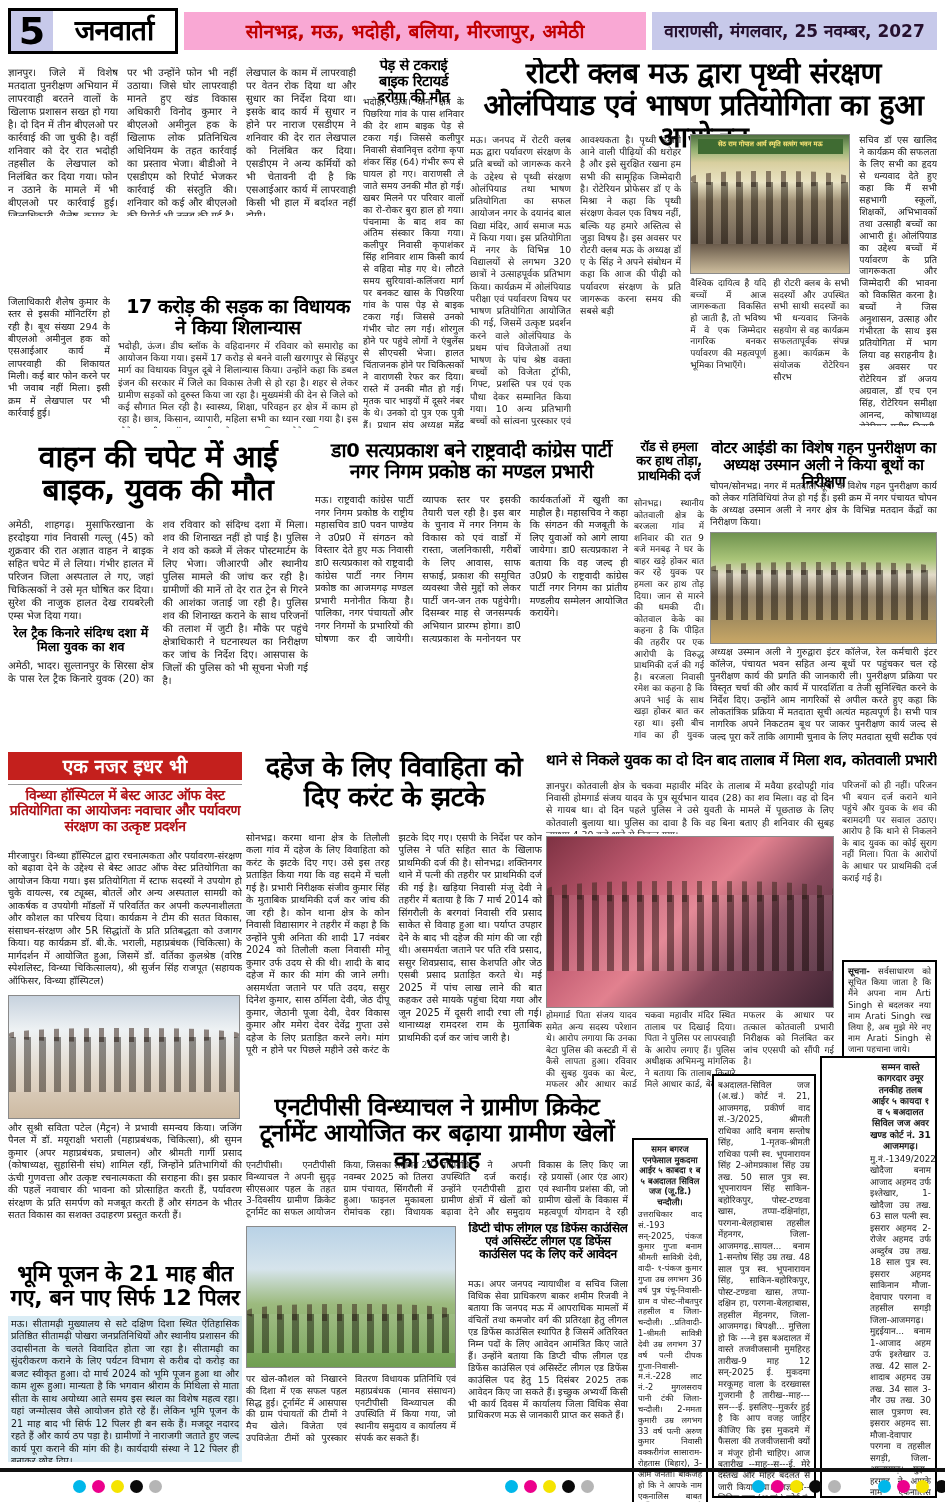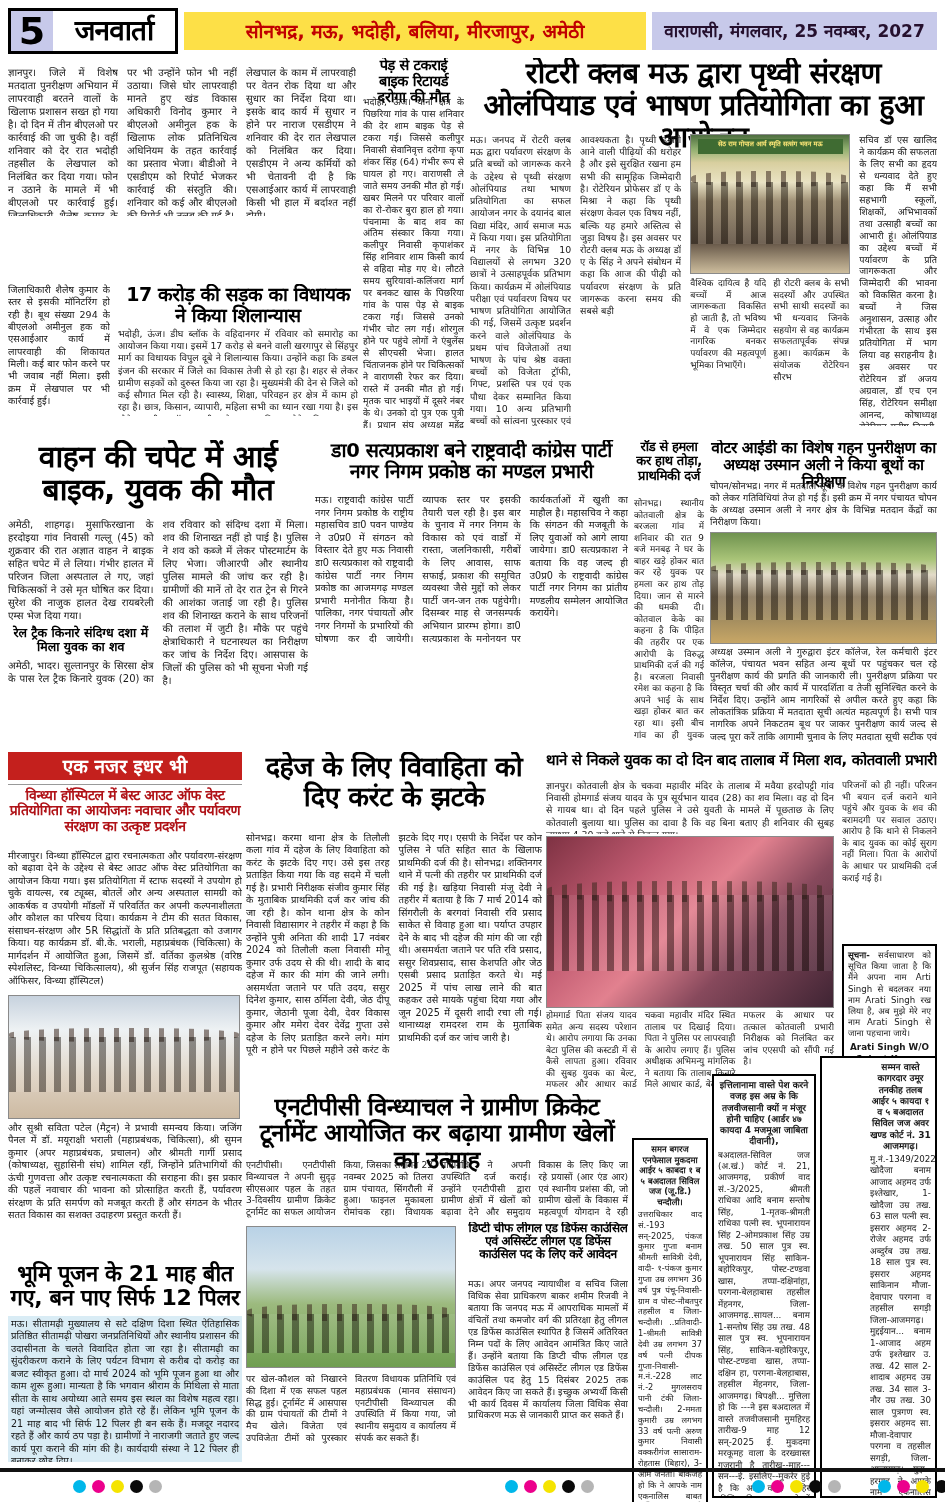--- a/index.html
+++ b/index.html
@@ -32,32 +32,32 @@
 </style>
 </head>
 <body>
 
 <div id="page">
 
   <div class="abs" style="left:8px;top:8px;width:170px;height:46px;border:3px solid #000;display:flex;box-sizing:border-box;">
     <div style="width:42px;background:#c7c9ea;font-size:38px;font-weight:700;text-align:center;line-height:40px;color:#000;">5</div>
     <div style="flex:1;font-size:28px;font-weight:700;text-align:center;line-height:40px;color:#000;letter-spacing:-1px;">जनवार्ता</div>
   </div>
-  <div class="abs" style="left:184px;top:12px;width:462px;height:38px;background:#fde047;color:#c00000;font-size:19px;font-weight:700;text-align:center;line-height:38px;">सोनभद्र, मऊ, भदोही, बलिया, मीरजापुर, अमेठी</div>
+  <div class="abs" style="left:184px;top:12px;width:462px;height:38px;background:#f9a8d4;color:#c00000;font-size:19px;font-weight:700;text-align:center;line-height:38px;">सोनभद्र, मऊ, भदोही, बलिया, मीरजापुर, अमेठी</div>
   <div class="abs" style="left:652px;top:12px;width:285px;height:38px;background:#c7c9ea;color:#25102e;font-size:17px;font-weight:700;text-align:center;line-height:38px;">वाराणसी, मंगलवार, 25 नवम्बर, 2027</div>
 
   <div class="art" style="left:8px;top:58px;width:350px;height:236px;">
     <div class="colgap" style="margin-top:8px;">
       <div class="bt" style="width:110px;height:150px;overflow:hidden;">ज्ञानपुर। जिले में विशेष मतदाता पुनरीक्षण अभियान में लापरवाही बरतने वालों के खिलाफ प्रशासन सख्त हो गया है। दो दिन में तीन बीएलओ पर कार्रवाई की जा चुकी है। वहीं शनिवार को देर रात भदोही तहसील के लेखपाल को निलंबित कर दिया गया। फोन न उठाने के मामले में भी बीएलओ पर कार्रवाई हुई। जिलाधिकारी शैलेष कुमार के स्तर से इसकी मॉनिटरिंग की जा रही है।</div>
       <div class="bt" style="width:110px;height:150px;overflow:hidden;">पर भी उन्होंने फोन भी नहीं उठाया। जिसे घोर लापरवाही मानते हुए खंड विकास अधिकारी विनोद कुमार ने बीएलओ अमीनुल हक के खिलाफ लोक प्रतिनिधित्व अधिनियम के तहत कार्रवाई का प्रस्ताव भेजा। बीडीओ ने एसडीएम को रिपोर्ट भेजकर कार्रवाई की संस्तुति की। शनिवार को कई और बीएलओ की रिपोर्ट भी तलब की गई है।</div>
       <div class="bt" style="width:110px;height:150px;overflow:hidden;">लेखपाल के काम में लापरवाही पर वेतन रोक दिया था और सुधार का निर्देश दिया था। इसके बाद कार्य में सुधार न होने पर नाराज एसडीएम ने शनिवार की देर रात लेखपाल को निलंबित कर दिया। एसडीएम ने अन्य कर्मियों को भी चेतावनी दी है कि एसआईआर कार्य में लापरवाही किसी भी हाल में बर्दाश्त नहीं होगी।</div>
     </div>
   </div>
 
-  <div class="art" style="left:8px;top:284px;width:350px;height:136px;display:flex;gap:8px;">
+  <div class="art" style="left:8px;top:296px;width:350px;height:136px;display:flex;gap:8px;">
     <div class="bt" style="width:102px;font-size:9.5px;overflow:hidden;">जिलाधिकारी शैलेष कुमार के स्तर से इसकी मॉनिटरिंग हो रही है। बूथ संख्या 294 के बीएलओ अमीनुल हक को एसआईआर कार्य में लापरवाही की शिकायत मिली। कई बार फोन करने पर भी जवाब नहीं मिला। इसी क्रम में लेखपाल पर भी कार्रवाई हुई।</div>
     <div style="width:240px;overflow:hidden;">
       <div class="hl" style="font-size:19px;height:44px;">17 करोड़ की सड़क का विधायक ने किया शिलान्यास</div>
       <div class="bt" style="font-size:9.4px;height:88px;overflow:hidden;">भदोही, ऊंज। डीघ ब्लॉक के वहिदानगर में रविवार को समारोह का आयोजन किया गया। इसमें 17 करोड़ से बनने वाली खरगापुर से सिंहपुर मार्ग का विधायक विपुल दूबे ने शिलान्यास किया। उन्होंने कहा कि डबल इंजन की सरकार में जिले का विकास तेजी से हो रहा है। शहर से लेकर ग्रामीण सड़कों को दुरुस्त किया जा रहा है। मुख्यमंत्री की देन से जिले को कई सौगात मिल रही है। स्वास्थ्य, शिक्षा, परिवहन हर क्षेत्र में काम हो रहा है। छात्र, किसान, व्यापारी, महिला सभी का ध्यान रखा गया है। इस मौके पर डीघ ब्लॉक प्रभारी मनोज कुमार मिश्रा, योगेश मिश्रा, राहुल, विकास नारायण सिंह आदि रहे।</div>
     </div>
   </div>
 
   <div class="art" style="left:363px;top:58px;width:101px;height:374px;">
     <div class="hl" style="font-size:14.5px;height:38px;">पेड़ से टकराई बाइक रिटायर्ड दरोगा की मौत</div>
     <div class="bt" style="font-size:9.2px;height:332px;overflow:hidden;">भदोही, ऊंज। थाना क्षेत्र के पिछरिया गांव के पास शनिवार की देर शाम बाइक पेड़ से टकरा गई। जिससे कलीपुर निवासी सेवानिवृत्त दरोगा कृपा शंकर सिंह (64) गंभीर रूप से घायल हो गए। वाराणसी ले जाते समय उनकी मौत हो गई। खबर मिलने पर परिवार वालों का रो-रोकर बुरा हाल हो गया। पंचनामा के बाद शव का अंतिम संस्कार किया गया। कलीपुर निवासी कृपाशंकर सिंह शनिवार शाम किसी कार्य से वहिदा मोड़ गए थे। लौटते समय सुरियावां-कलिंजरा मार्ग पर बनकट खास के पिछरिया गांव के पास पेड़ से बाइक टकरा गई। जिससे उनको गंभीर चोट लग गई। शोरगुल होने पर पहुंचे लोगों ने एंबुलेंस से सीएचसी भेजा। हालत चिंताजनक होने पर चिकित्सकों ने वाराणसी रेफर कर दिया। रास्ते में उनकी मौत हो गई। मृतक चार भाइयों में दूसरे नंबर के थे। उनको दो पुत्र एक पुत्री हैं। प्रधान संघ अध्यक्ष महेंद्र सिंह राजन ने वन विभाग का ध्यान आकृष्ट कराते हुए पेड़ कटवाने की मांग किया।</div>
@@ -136,21 +136,21 @@
       <div style="width:288px;">
         <div class="bt" style="font-size:9.4px;height:54px;overflow:hidden;">ज्ञानपुर। कोतवाली क्षेत्र के चकवा महावीर मंदिर के तालाब में मवैया हरदोपट्टी गांव निवासी होमगार्ड संजय यादव के पुत्र सूर्यभान यादव (28) का शव मिला। वह दो दिन से गायब था। दो दिन पहले पुलिस ने उसे युवती के मामले में पूछताछ के लिए कोतवाली बुलाया था। पुलिस का दावा है कि वह बिना बताए ही शनिवार की सुबह लगभग 4.30 बजे थाने से निकल गया।</div>
         <div class="photo ph-pond" style="width:288px;height:172px;margin:2px 0;">
           <div class="heads"></div>
             <div class="crowd"></div>
         </div>
         <div class="bt" style="column-count:3;column-gap:8px;font-size:8.9px;height:82px;overflow:hidden;">होमगार्ड पिता संजय यादव समेत अन्य सदस्य परेशान थे। आरोप लगाया कि उनका बेटा पुलिस की कस्टडी में से कैसे लापता हुआ। रविवार की सुबह युवक का बेल्ट, मफलर और आधार कार्ड चकवा महावीर मंदिर स्थित तालाब पर दिखाई दिया। पिता ने पुलिस पर लापरवाही के आरोप लगाए हैं। पुलिस अधीक्षक अभिमन्यु मांगलिक ने बताया कि तालाब किनारे मिले आधार कार्ड, बेल्ट और मफलर के आधार पर तत्काल कोतवाली प्रभारी निरीक्षक को निलंबित कर जांच एएसपी को सौंपी गई है।</div>
       </div>
       <div style="width:95px;">
         <div class="bt" style="font-size:8.9px;height:160px;overflow:hidden;">परिजनों को ही नहीं। परिजन भी बयान दर्ज कराने थाने पहुंचे और युवक के शव की बरामदगी पर सवाल उठाए। आरोप है कि थाने से निकलने के बाद युवक का कोई सुराग नहीं मिला। पिता के आरोपों के आधार पर प्राथमिकी दर्ज कराई गई है।</div>
-        <div style="border:2px solid #000;padding:4px;margin-top:4px;height:142px;box-sizing:border-box;overflow:hidden;">
+        <div style="border:2px solid #000;padding:4px;margin-top:20px;height:142px;box-sizing:border-box;overflow:hidden;">
           <div style="font-size:8.6px;line-height:1.3;text-align:justify;">
             <span style="font-weight:700;">सूचना-</span>
             <span>सर्वसाधारण को सूचित किया जाता है कि मैंने अपना नाम Arti Singh से बदलकर नया नाम Arati Singh रख लिया है, अब मुझे मेरे नए नाम Arati Singh से जाना पहचाना जाये।</span>
           </div>
           <div style="font-weight:700;font-size:8.8px;text-align:center;margin-top:3px;line-height:1.35;">Arati Singh W/O Sujeet Kumar Singh, Tajopur(kin-nupur), Dist - Mau</div>
         </div>
       </div>
     </div>
   </div>
 
@@ -166,21 +166,20 @@
       <div class="bt" style="font-size:9.2px;height:218px;overflow:hidden;">मऊ। अपर जनपद न्यायाधीश व सचिव जिला विधिक सेवा प्राधिकरण बाकर शमीम रिजवी ने बताया कि जनपद मऊ में आपराधिक मामलों में वंचितों तथा कमजोर वर्ग की प्रतिरक्षा हेतु लीगल एड डिफेंस काउंसिल स्थापित है जिसमें अतिरिक्त निम्न पदों के लिए आवेदन आमंत्रित किए जाते हैं। उन्होंने बताया कि डिप्टी चीफ लीगल एड डिफेंस काउंसिल एवं असिस्टेंट लीगल एड डिफेंस काउंसिल पद हेतु 15 दिसंबर 2025 तक आवेदन किए जा सकते हैं। इच्छुक अभ्यर्थी किसी भी कार्य दिवस में कार्यालय जिला विधिक सेवा प्राधिकरण मऊ से जानकारी प्राप्त कर सकते हैं।</div>
     </div>
     <div class="bt" style="position:absolute;left:0;top:280px;width:210px;column-count:2;column-gap:8px;height:122px;font-size:9.1px;overflow:hidden;">पर खेल-कौशल को निखारने की दिशा में एक सफल पहल सिद्ध हुई। टूर्नामेंट में आसपास की ग्राम पंचायतों की टीमों ने मैच खेले। विजेता एवं उपविजेता टीमों को पुरस्कार वितरण विधायक प्रतिनिधि एवं महाप्रबंधक (मानव संसाधन) एनटीपीसी विन्ध्याचल की उपस्थिति में किया गया, जो स्थानीय समुदाय व कार्यालय में संपर्क कर सकते हैं।</div>
   </div>
 
   <div class="legalbox" style="left:632px;top:1122px;width:76px;height:376px;margin-top:16px;">
     <div class="lg-h" style="font-size:8.4px;">समन बगरज एनफेसाल मुकदमा आईर ५ काबदा १ ब ५ बअदालत सिविल जज (जू.डि.) चन्दौली।</div>
     <div class="lg-t" style="font-size:8.2px;">उत्तराधिकार वाद सं.-193 सन्-2025, पंकज कुमार गुप्ता बनाम श्रीमती सावित्री देवी, वादी- १-पंकज कुमार गुप्ता उम्र लगभग 36 वर्ष पुत्र पंचू-निवासी-ग्राम व पोस्ट-नौबतपुर तहसील व जिला-चन्दौली। ..प्रतिवादी- 1-श्रीमती सावित्री देवी उम्र लगभग 37 वर्ष पत्नी दीपक गुप्ता-निवासी-म.नं.-228 लाट नं.-2 मुगलसराय पानी टंकी जिला-चन्दौली। 2-ममता कुमारी उम्र लगभग 33 वर्ष पत्नी अरुण कुमार निवासी वक्करीगंज सासाराम-रोहतास (बिहार), 3-आम जनता। बाकजह हो कि ने आपके नाम एकनालिस बाबत दाखिल हुआ है लिहाजा आपको लाजीम है कि खुद या बजरिए अधिवक्ता/वकील हाजिर होकर जो कुछ उज्र हो तारीख 15 दिसंबर 2025 को पेश करें। आज्ञा से-सिविल जज (जू.डि.) चन्दौली।</div>
   </div>
   <div class="legalbox" style="left:712px;top:1074px;width:104px;height:424px;">
-    <div class="lg-h">इत्तिलानामा वास्ते पेश करने वजह इस अम्र के कि तजवीजसानी क्यों न मंजूर होनी चाहिए (आर्डर ४७ कायदा 4 मजमूआ जाबिता दीवानी),</div>
     <div class="lg-t">बअदालत-सिविल जज (अ.खं.) कोर्ट नं. 21, आजमगढ़, प्रकीर्ण वाद सं.-3/2025, श्रीमती राधिका आदि बनाम सन्तोष सिंह, 1-मृतक-श्रीमती राधिका पत्नी स्व. भूपनारायन सिंह 2-ओमप्रकाश सिंह उम्र तख. 50 साल पुत्र स्व. भूपनारायन सिंह साकिन-बहोरिकपुर, पोस्ट-टण्डवा खास, तप्पा-दक्षिनांहा, परगना-बेलहाबास तहसील मेंहनगर, जिला-आजमगढ़..सायल... बनाम 1-सन्तोष सिंह उम्र तख. 48 साल पुत्र स्व. भूपनारायन सिंह, साकिन-बहोरिकपुर, पोस्ट-टण्डवा खास, तप्पा-दक्षिन हा, परगना-बेलहाबास, तहसील मेंहनगर, जिला-आजमगढ़। बिपक्षी... मुत्तिला हो कि ---ने इस बअदालत में वास्ते तजवीजसानी मुमहिरह तारीख-9 माह 12 सन्-2025 ई. मुकदमा मरकूमह वाला के दरख्वास्त गुजरानी है तारीख--माह---सन---ई. इसलिए--मुकर्रर हुई है कि आप वजह जाहिर कीजिए कि इस मुकदमे में फैसला की तजवीजसानी क्यों न मंजूर होनी चाहिए। आज बतारीख --माह--स---ई. मेरे दस्तख और मोहर बदलत से जारी किया गया। आज्ञा से-- सिविल जज (अ.खं.) कोर्ट नं. 21, आजमगढ़</div>
   </div>
   <div class="legalbox" style="left:820px;top:1056px;width:117px;height:442px;padding-left:48px;">
     <div class="lg-h">सम्मन वास्ते कागरदार उमूर तनकीह तलब आईर ५ कायदा १ व ५ बअदालत सिविल जज अवर खण्ड कोर्ट नं. 31 आजमगढ़।</div>
     <div class="lg-t">मु.नं.-1349/2022, खोदैजा बनाम आजाद अहमद उर्फ इश्तेखार, 1-खोदैजा उम्र तख. 63 साल पत्नी स्व. इसरार अहमद 2-रोजेर अहमद उर्फ अब्दुर्रब उम्र तख. 18 साल पुत्र स्व. इसरार अहमद साकिनान मौजा-देवापार परगना व तहसील सगड़ी जिला-आजमगढ़। मुद्दईयान... बनाम 1-आजाद अहम उर्फ इश्तेखार उ. तख. 42 साल 2-शादाब अहमद उम्र तख. 34 साल 3-नौर उम्र तख. 30 साल पुत्रगण स्व. इसरार अहमद सा. मौजा-देवापार परगना व तहसील सगड़ी, जिला-आजमगढ़। मुद्दा-- हरगाह ने आपके नाम एकनालिस दायर की है। लिहाजा आपको हुक्म होता है कि आप तारीख 6.1.2026 ई. वास्ते बरिवक्त १० बजे अदालत या मार्फत वकील के हाजिर हो जवाबदेही दावा भी करें। मगर आपको लाजिम है किसी रजिनुमला दस्तावेज पेशकरदा पेश करें। आपको इत्तिला दी जाती है कि बरोज मजकूर आप हाजिर न होंगे तो मुकदमा बगैर हाजिरी आपको मसमूबा फैसला हो। मेरे हस्ताक्षर व मोहर अदालत आज तारीख---- को जारी किया गया। आज्ञा से- सिविल जज अवर खण्ड कोर्ट नं. 31 आजमगढ़।</div>
   </div>
 
   <div class="abs" style="left:0;top:1468px;width:945px;height:4px;background:#111;"></div>
   <div class="dotgroup" style="left:73px;">
     <div class="dot d-c"></div>

